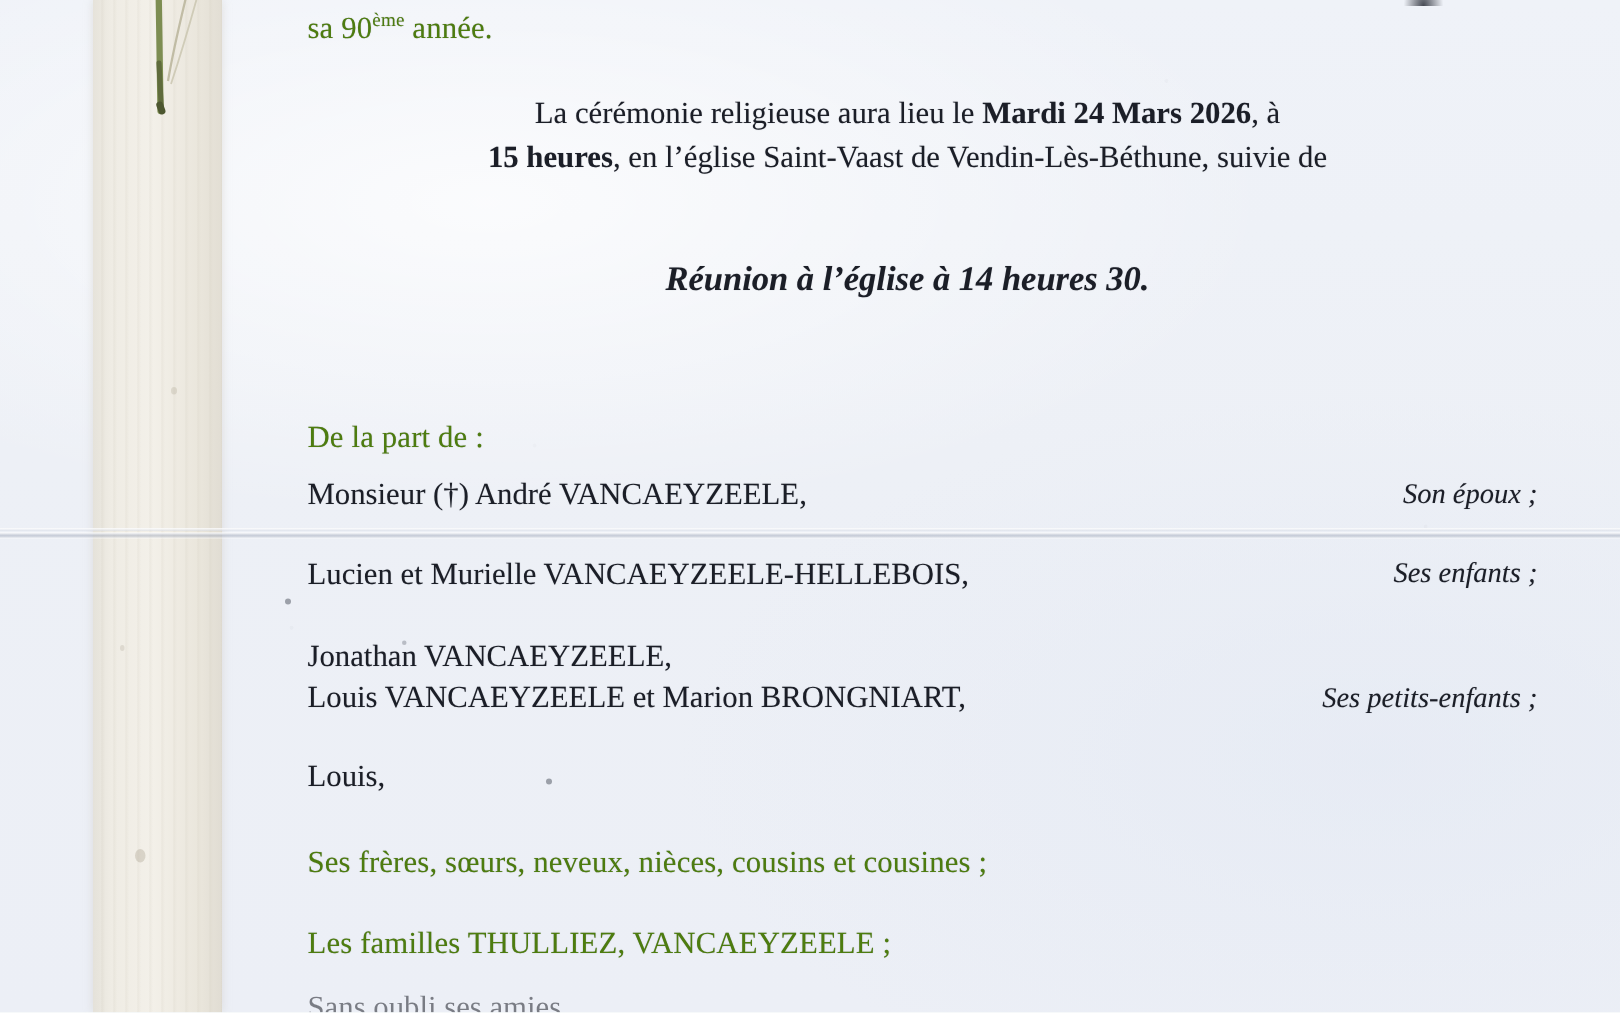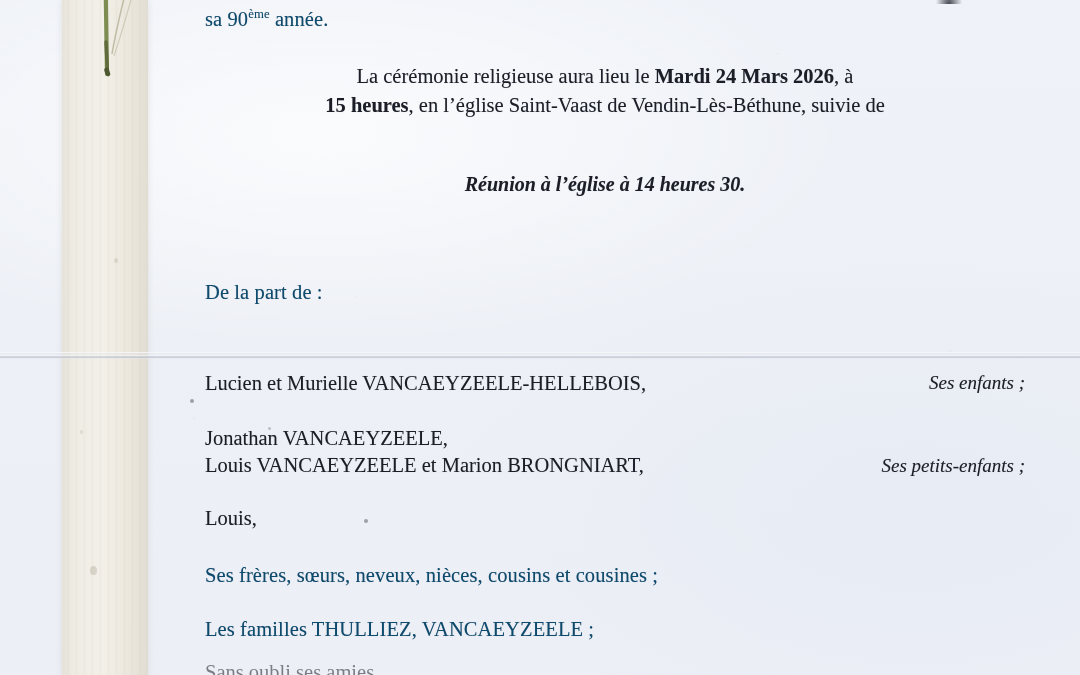--- a/index.html
+++ b/index.html
@@ -113,21 +113,21 @@
     width: 1080px;
     height: 675px;
   }
 
   .line {
     position: absolute;
     white-space: nowrap;
     font-size: 20.5px;
     line-height: 1.28;
     letter-spacing: .1px;
-    color: #0c4a6e;
+    color: #4d7c0f;
     text-shadow: 0 0 .7px rgba(30,34,44,.30);
   }
 
   .center-block {
     position: absolute;
     left: 195px;
     width: 820px;
     text-align: center;
     font-size: 20.5px;
     line-height: 1.42;
@@ -247,24 +247,28 @@
 
     <div class="corner-mark"></div>
 
     <div class="line" style="left:205px; top:6px;"><span>sa 90</span><sup class="ord">ème</sup><span> année.</span></div>
 
     <div class="center-block" style="top:62px;">
       <div><span>La cérémonie religieuse aura lieu le </span><span class="bold">Mardi 24 Mars 2026</span><span>, à</span></div>
       <div><span class="bold">15 heures</span><span>, en l’église Saint-Vaast de Vendin-Lès-Béthune, suivie de</span></div>
     </div>
 
-    <div class="center-block ital-bold" style="top:170px; font-size:20px;">Réunion à l’église à 14 heures 30.</div>
+    <div class="center-block ital-bold" style="top:170px; font-size:23px;">Réunion à l’église à 14 heures 30.</div>
 
     <div class="line" style="left:205px; top:279px;">De la part de :</div>
 
+    <div class="roleline" style="top:319px;">
+      <span class="name">Monsieur (†) André VANCAEYZEELE,</span>
+      <span class="relation">Son époux ;</span>
+    </div>
 
     <div class="roleline" style="top:372px;">
       <span class="name">Lucien et Murielle VANCAEYZEELE-HELLEBOIS,</span>
       <span class="relation">Ses enfants ;</span>
     </div>
 
     <div class="roleline" style="top:427px;">
       <span class="name2">Jonathan VANCAEYZEELE,</span>
       <span class="name2" style="margin-top:4px;">Louis VANCAEYZEELE et Marion BRONGNIART,</span>
       <span class="relation" style="top:28px;">Ses petits-enfants ;</span>

